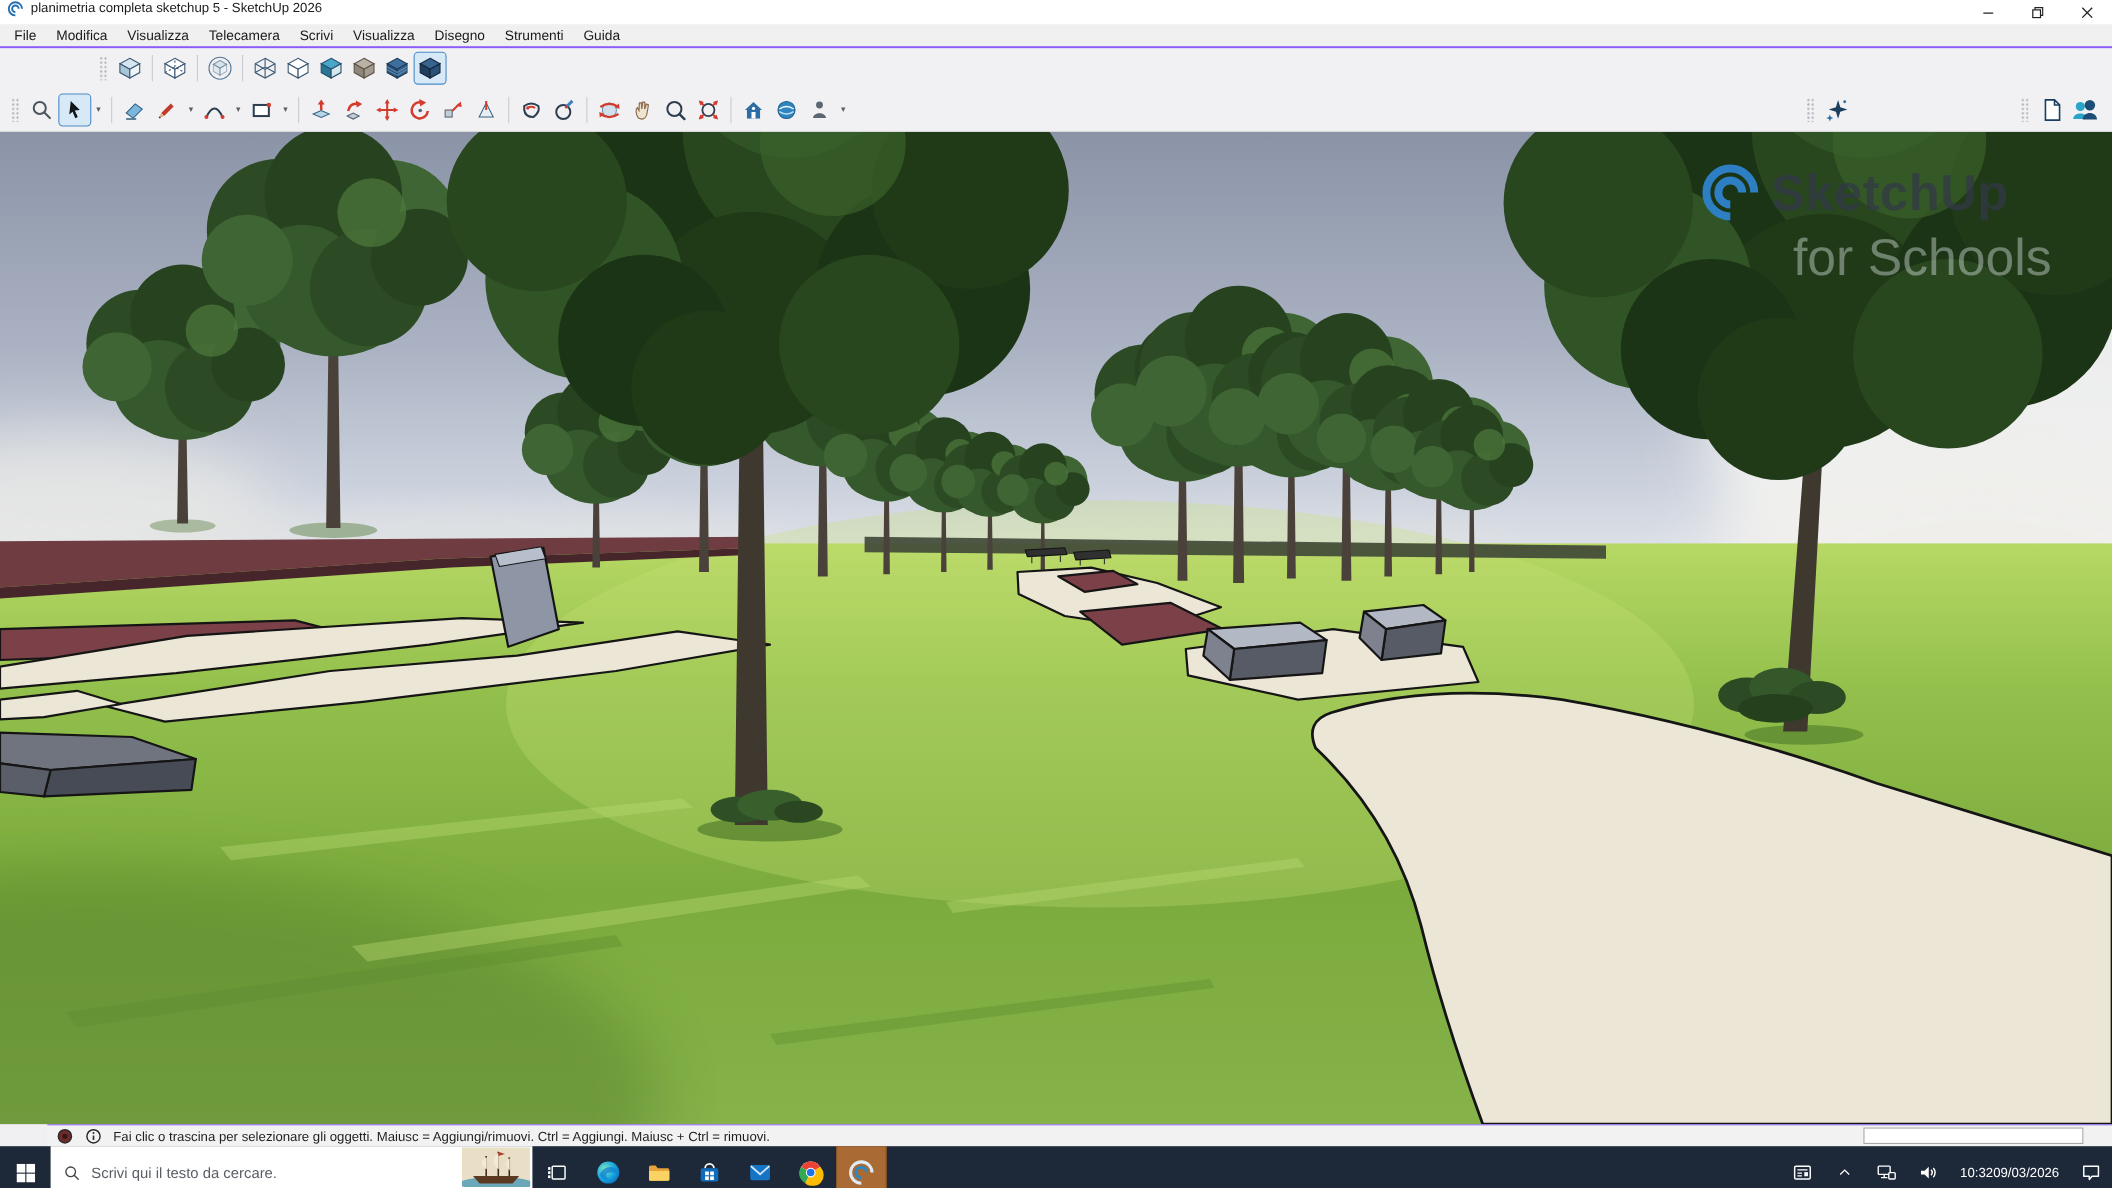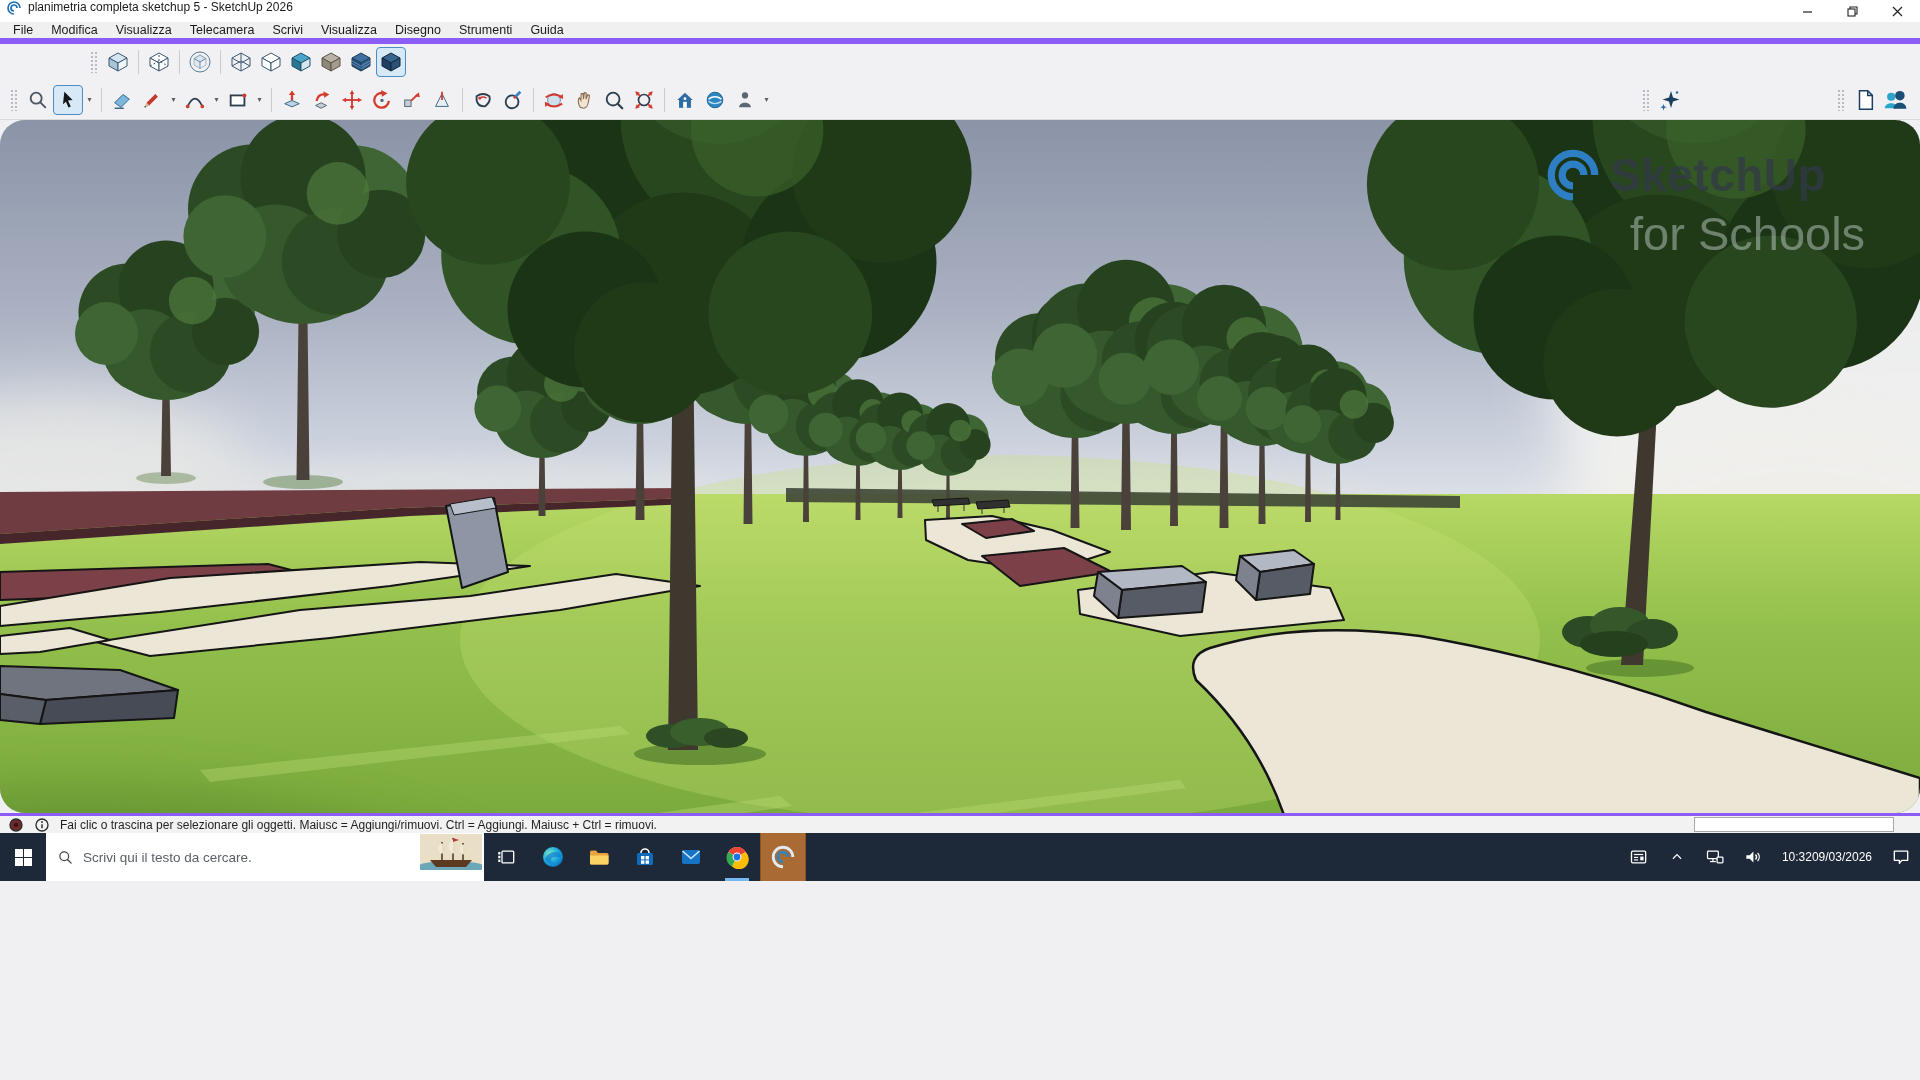--- a/index.html
+++ b/index.html
@@ -5,47 +5,47 @@
   * { margin:0; padding:0; box-sizing:border-box; }
   html,body { width:1920px; height:1080px; overflow:hidden; font-family:"Liberation Sans", sans-serif; background:#f0f0f2; }
 
   
   .titlebar { height:22px; background:#ffffff; display:flex; align-items:flex-start; padding-left:6px; position:relative; }
   .titlebar .app-title { font-size:12px; color:#1a1a1a; margin-left:6px; }
   .win-controls { position:absolute; right:0; top:0; height:22px; display:flex; }
   .win-btn { width:45px; height:22px; display:flex; align-items:center; justify-content:center; }
 
   
-  .menubar { height:22px; background:#f0f0f0; display:flex; align-items:center; padding-left:4px; border-bottom:6px solid #8b5cf6; }
+  .menubar { height:22px; background:#f0f0f0; display:flex; align-items:center; padding-left:4px; border-bottom:2px solid #8b5cf6; }
   .menu-item { font-size:12.5px; color:#1a1a1a; padding:2px 9px; cursor:default; }
 
   
   .toolbar1 { height:36px; background:#f1f1f3; display:flex; align-items:center; padding-left:88px; }
   .toolbar2 { height:40px; background:#f1f1f3; display:flex; align-items:center; padding-left:8px; border-bottom:1px solid #d9dadd; }
   .grip { width:7px; height:22px; margin:0 6px 0 2px;
           background-image:radial-gradient(#b7bac2 1px, transparent 1.2px);
           background-size:4px 4px; }
   .tbtn { width:30px; height:30px; display:flex; align-items:center; justify-content:center; border-radius:4px; }
   .tbtn.active-tool { background:#d7e8f7; border:1px solid #4b8cc6; }
   .caret-btn { width:13px; height:26px; display:flex; align-items:center; justify-content:center;
                color:#5a5f66; font-size:8px; border-radius:2px; }
   .vsep { width:1px; height:24px; background:#c9ccd4; margin:0 5px; }
   .tb-spacer { margin-left:auto; }
   .tb-gap { width:150px; }
 
   
-  .viewport { position:relative; width:1920px; height:693px; overflow:hidden; background:#aab3c4;border-radius:25px; }
+  .viewport { position:relative; width:1920px; height:902px; overflow:hidden; background:#aab3c4; }
   .viewport svg.scene { position:absolute; left:0; top:0; }
   .watermark { position:absolute; right:46px; top:26px; width:330px; pointer-events:none; }
   .wm-row { display:flex; align-items:center; }
   .wm-line1 { font-size:46px; font-weight:bold; color:rgba(50,56,72,0.72); letter-spacing:0.5px; margin-left:8px; }
   .wm-line2 { font-size:47px; color:rgba(243,246,250,0.38); margin-left:86px; margin-top:2px; }
 
   
-  .statusbar { height:20px; background:#f2f2f2; border-top:3px solid #8b5cf6; display:flex; align-items:center; padding:0 8px; }
+  .statusbar { height:20px; background:#f2f2f2; border-top:1px solid #8b5cf6; display:flex; align-items:center; padding:0 8px;margin-left:43px; }
   .status-msg { font-size:12px; color:#1f1f1f; margin-left:10px; white-space:nowrap; }
   .measure-box { margin-left:auto; margin-right:18px; width:200px; height:15px; background:#ffffff; border:1px solid #a8a8a8; font-size:11px; padding:0 4px; }
 
   
   .taskbar { height:48px; background:#1d2838; display:flex; align-items:stretch; }
   .tk-btn { width:46px; display:flex; align-items:center; justify-content:center; position:relative; }
   .search-box { width:438px; background:#ffffff; display:flex; align-items:center; padding-left:12px; position:relative; }
   .search-box input { border:none; outline:none; font-size:13.5px; color:#333; width:300px; margin-left:10px; font-family:"Liberation Sans",sans-serif; background:transparent; }
   .search-box input::placeholder { color:#5a5f66; }
   .ship-art { position:absolute; right:2px; top:1px; width:62px; height:36px; }

